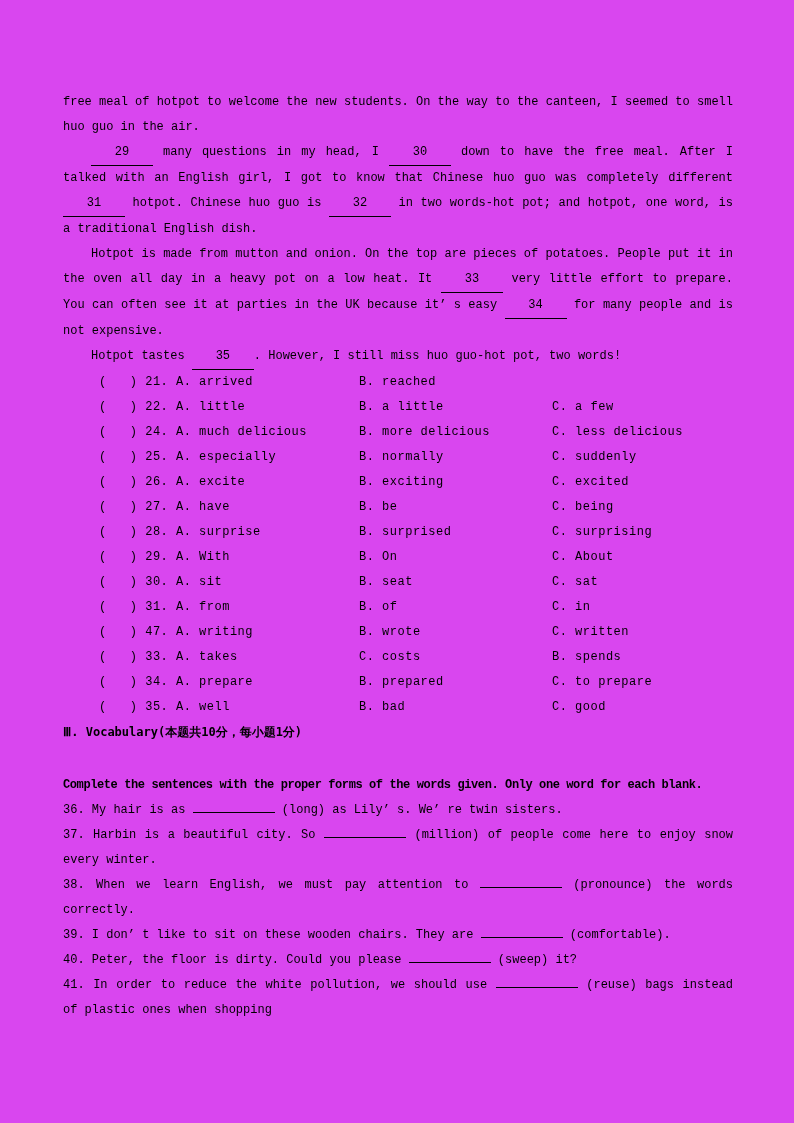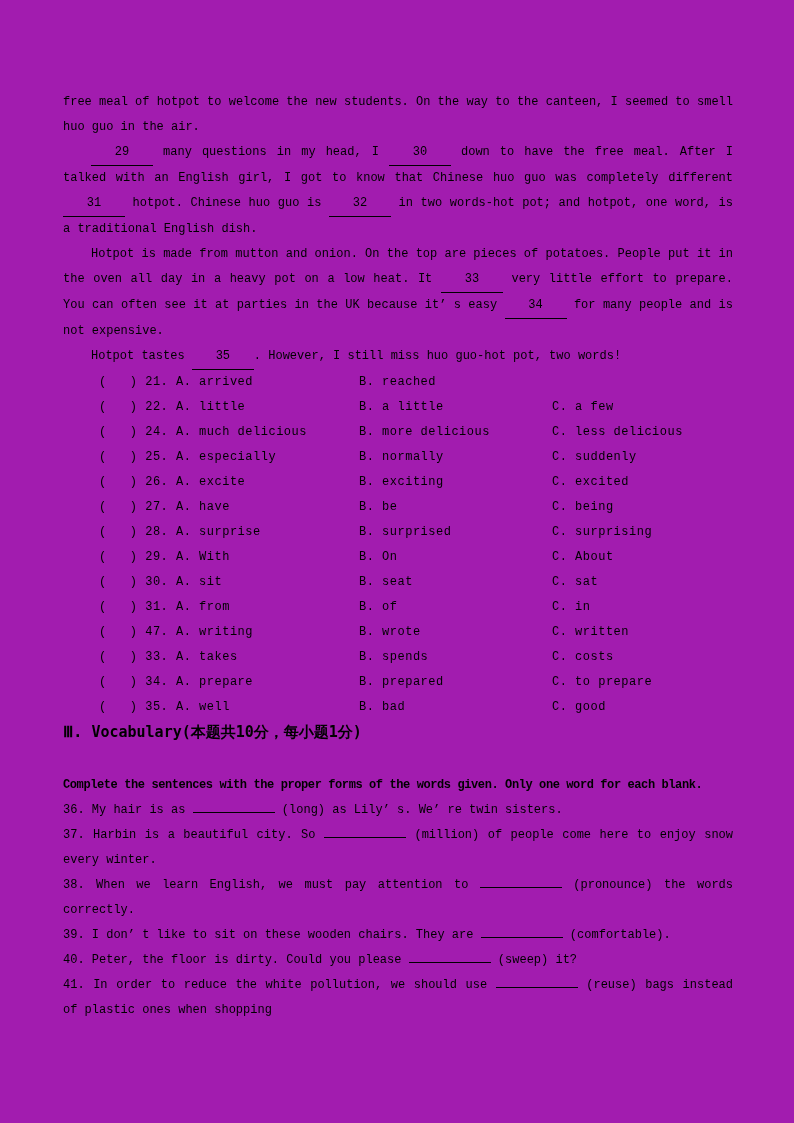--- a/index.html
+++ b/index.html
@@ -3,21 +3,21 @@
 <meta charset="utf-8">
 <style>
   html, body { margin: 0; padding: 0; }
   body {
     width: 794px; height: 1123px;
     background: #ffffff;
     position: relative;
     font-family: "Liberation Mono", "DejaVu Sans Mono", monospace;
     color: #000000;
   }
-  .page { position: absolute; inset: 0; background: #a21caf; }
+  .page { position: absolute; inset: 0; background: #d946ef; }
   .content {
     position: absolute;
     left: 63px; top: 90px; width: 670px;
     font-size: 12px; line-height: 25px;
   }
   p { margin: 0; text-align: justify; }
   .indent { text-indent: 28px; }
   .blank {
     display: inline-block;
     min-width: 58px;
@@ -31,21 +31,21 @@
     display: grid;
     grid-template-columns: 260px 193px 1fr;
     white-space: pre;
     line-height: 25px;
     letter-spacing: 0.5px;
     margin-left: 36px;
   }
   .opt-cell { overflow: hidden; }
   .sec-heading {
     font-weight: bold;
-    font-size: 15px;
+    font-size: 12px;
     text-align: left;
     font-family: "DejaVu Sans Mono", "Liberation Mono", monospace;
   }
   .instruction {
     font-weight: bold;
     letter-spacing: -0.4px;
     white-space: nowrap;
     text-align: left;
     margin-top: 28px;
   }
@@ -66,21 +66,21 @@
         <div class="opt-row"><span class="opt-cell">(   ) 22. A. little</span><span class="opt-cell">B. a little</span><span class="opt-cell">C. a few</span></div>
         <div class="opt-row"><span class="opt-cell">(   ) 24. A. much delicious</span><span class="opt-cell">B. more delicious</span><span class="opt-cell">C. less delicious</span></div>
         <div class="opt-row"><span class="opt-cell">(   ) 25. A. especially</span><span class="opt-cell">B. normally</span><span class="opt-cell">C. suddenly</span></div>
         <div class="opt-row"><span class="opt-cell">(   ) 26. A. excite</span><span class="opt-cell">B. exciting</span><span class="opt-cell">C. excited</span></div>
         <div class="opt-row"><span class="opt-cell">(   ) 27. A. have</span><span class="opt-cell">B. be</span><span class="opt-cell">C. being</span></div>
         <div class="opt-row"><span class="opt-cell">(   ) 28. A. surprise</span><span class="opt-cell">B. surprised</span><span class="opt-cell">C. surprising</span></div>
         <div class="opt-row"><span class="opt-cell">(   ) 29. A. With</span><span class="opt-cell">B. On</span><span class="opt-cell">C. About</span></div>
         <div class="opt-row"><span class="opt-cell">(   ) 30. A. sit</span><span class="opt-cell">B. seat</span><span class="opt-cell">C. sat</span></div>
         <div class="opt-row"><span class="opt-cell">(   ) 31. A. from</span><span class="opt-cell">B. of</span><span class="opt-cell">C. in</span></div>
         <div class="opt-row"><span class="opt-cell">(   ) 47. A. writing</span><span class="opt-cell">B. wrote</span><span class="opt-cell">C. written</span></div>
-        <div class="opt-row"><span class="opt-cell">(   ) 33. A. takes</span><span class="opt-cell">B. spends</span><span class="opt-cell">C. costs</span></div>
+        <div class="opt-row"><span class="opt-cell">(   ) 33. A. takes</span><span class="opt-cell">C. costs</span><span class="opt-cell">B. spends</span></div>
         <div class="opt-row"><span class="opt-cell">(   ) 34. A. prepare</span><span class="opt-cell">B. prepared</span><span class="opt-cell">C. to prepare</span></div>
         <div class="opt-row"><span class="opt-cell">(   ) 35. A. well</span><span class="opt-cell">B. bad</span><span class="opt-cell">C. good</span></div>
       </div>
 
     <p class="sec-heading">Ⅲ. Vocabulary(本题共10分，每小题1分)</p>
     <p class="instruction">Complete the sentences with the proper forms of the words given. Only one word for each blank.</p>
 
     <p><span>36. My hair is as </span><span class="blank empty"></span><span> (long) as Lily’ s. We’ re twin sisters.</span></p>
     <p><span>37. Harbin is a beautiful city. So </span><span class="blank empty"></span><span> (million) of people come here to enjoy snow every winter.</span></p>
     <p><span>38. When we learn English, we must pay attention to </span><span class="blank empty"></span><span> (pronounce) the words correctly.</span></p>

